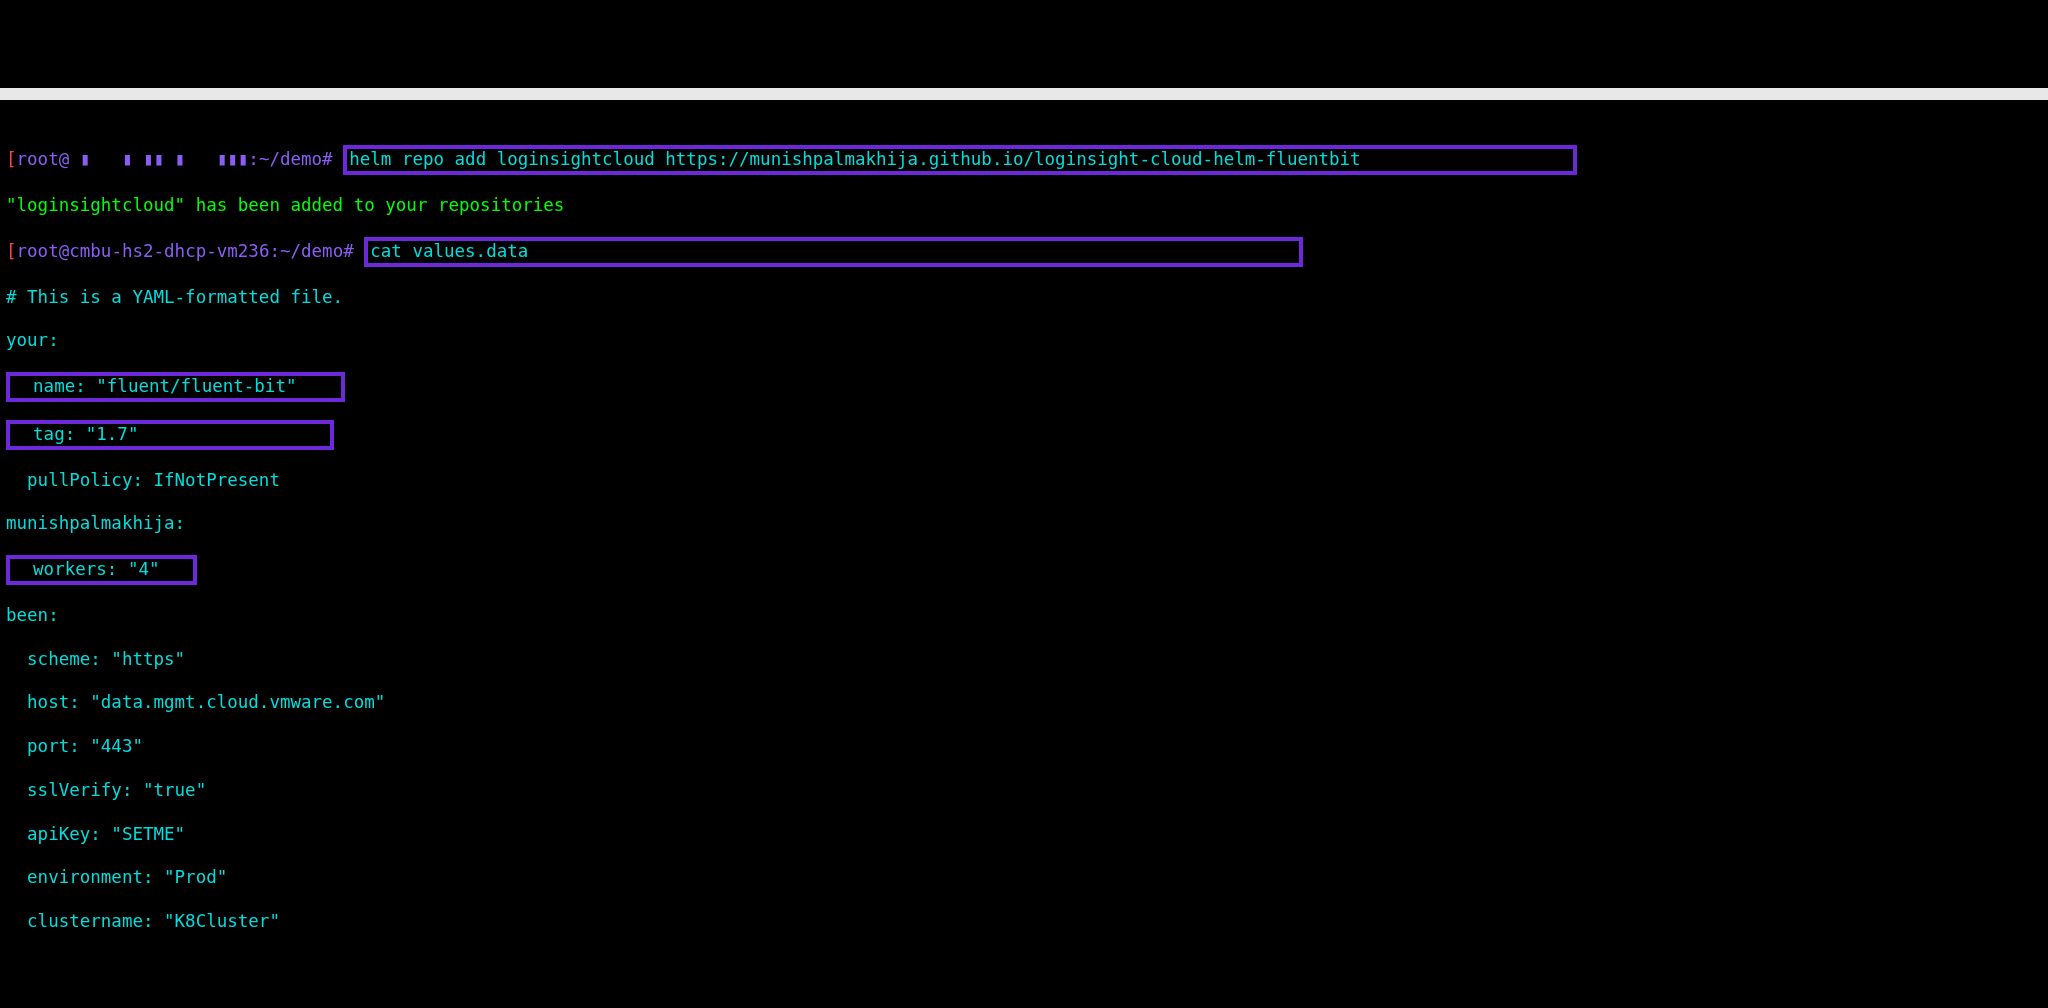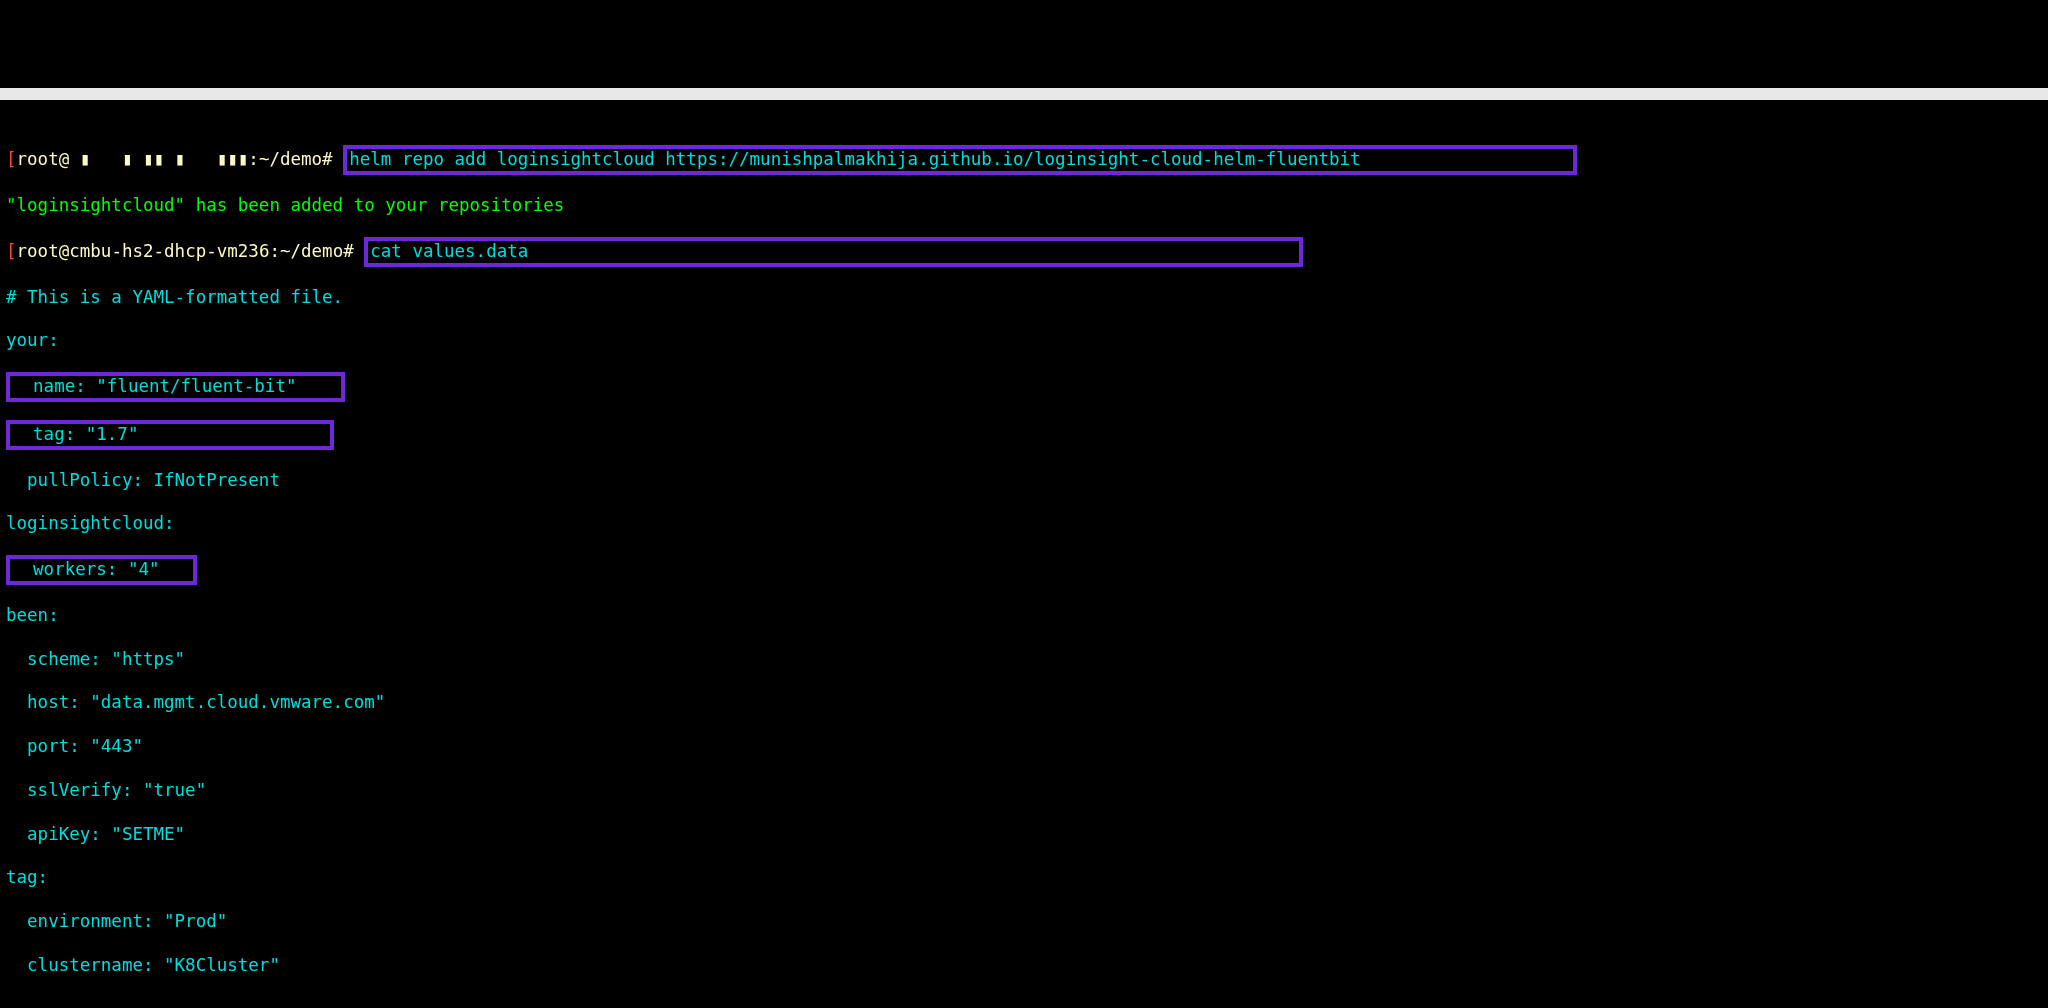--- a/index.html
+++ b/index.html
@@ -19,21 +19,21 @@
       font-size: 13px;
       height: 12px;
       padding: 0 10px;
       text-align: center;
       font-family: -apple-system, sans-serif;
     }
     .terminal {
       padding: 4px 6px;
     }
     .prompt-bracket { color: #ff4444; }
-    .prompt-text { color: #fef9c3; }
+    .prompt-text { color: #8b5cf6; }
     .cyan { color: #00dddd; }
     .green { color: #00ff00; }
     .highlight-box {
       border: 4px solid #6d28d9;
       display: inline-block;
       padding: 0 2px;
       margin: -2px 0;
     }
     .line { display: block; }
   </style>
@@ -45,29 +45,28 @@
 <div class="title-bar"></div>
 <div class="terminal">
 <span class="line"><span class="prompt-bracket">[</span><span class="prompt-text">root@</span><span class="prompt-text"> ▮   ▮ ▮▮ ▮   ▮▮▮</span><span class="prompt-text">:~/demo#</span> <span class="highlight-box"><span class="cyan">helm repo add loginsightcloud https://munishpalmakhija.github.io/loginsight-cloud-helm-fluentbit</span>                    </span></span>
 <span class="line"><span class="green">"loginsightcloud" has been added to your repositories</span></span>
 <span class="line"><span class="prompt-bracket">[</span><span class="prompt-text">root@</span><span class="prompt-text">cmbu-hs2-dhcp-vm236</span><span class="prompt-text">:~/demo#</span> <span class="highlight-box"><span class="cyan">cat values.data</span>                                                                         </span></span>
 <span class="line"><span class="cyan"># This is a YAML-formatted file.</span></span>
 <span class="line"><span class="cyan">your:</span></span>
 <span class="line"><span class="highlight-box"><span class="cyan">  name: "fluent/fluent-bit"</span>    </span></span>
 <span class="line"><span class="highlight-box"><span class="cyan">  tag: "1.7"</span>                  </span></span>
 <span class="line"><span class="cyan">  pullPolicy: IfNotPresent</span></span>
-<span class="line"><span class="cyan">loginsightcloud:</span></span>
+<span class="line"><span class="cyan">munishpalmakhija:</span></span>
 <span class="line"><span class="highlight-box"><span class="cyan">  workers: "4"</span>   </span></span>
 <span class="line"><span class="cyan">been:</span></span>
 <span class="line"><span class="cyan">  scheme: "https"</span></span>
 <span class="line"><span class="cyan">  host: "data.mgmt.cloud.vmware.com"</span></span>
 <span class="line"><span class="cyan">  port: "443"</span></span>
 <span class="line"><span class="cyan">  sslVerify: "true"</span></span>
 <span class="line"><span class="cyan">  apiKey: "SETME"</span></span>
-<span class="line"><span class="cyan">tag:</span></span>
 <span class="line"><span class="cyan">  environment: "Prod"</span></span>
 <span class="line"><span class="cyan">  clustername: "K8Cluster"</span></span>
 
 
 
 
 
 
 
 

